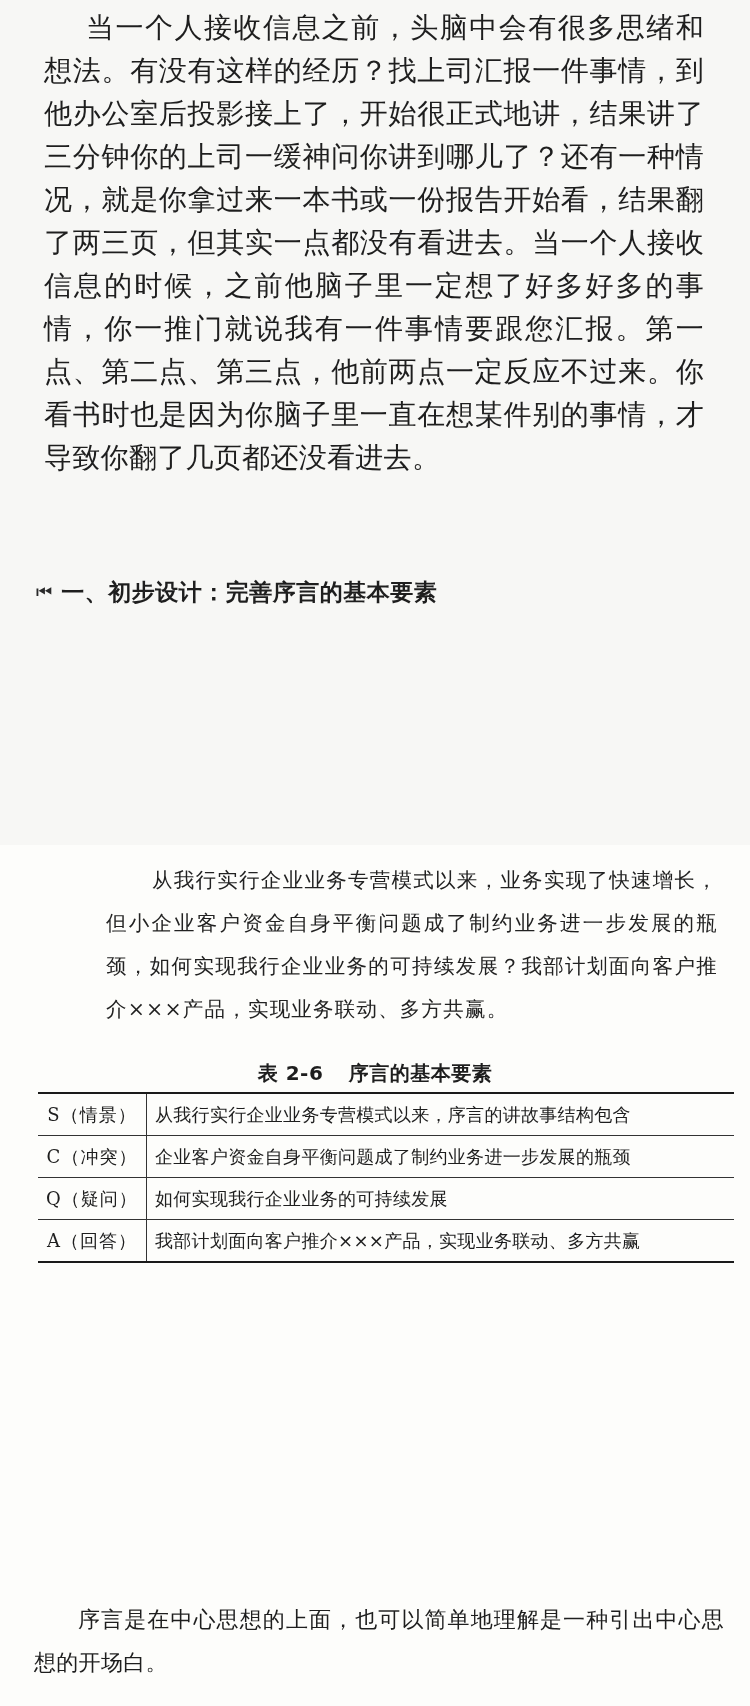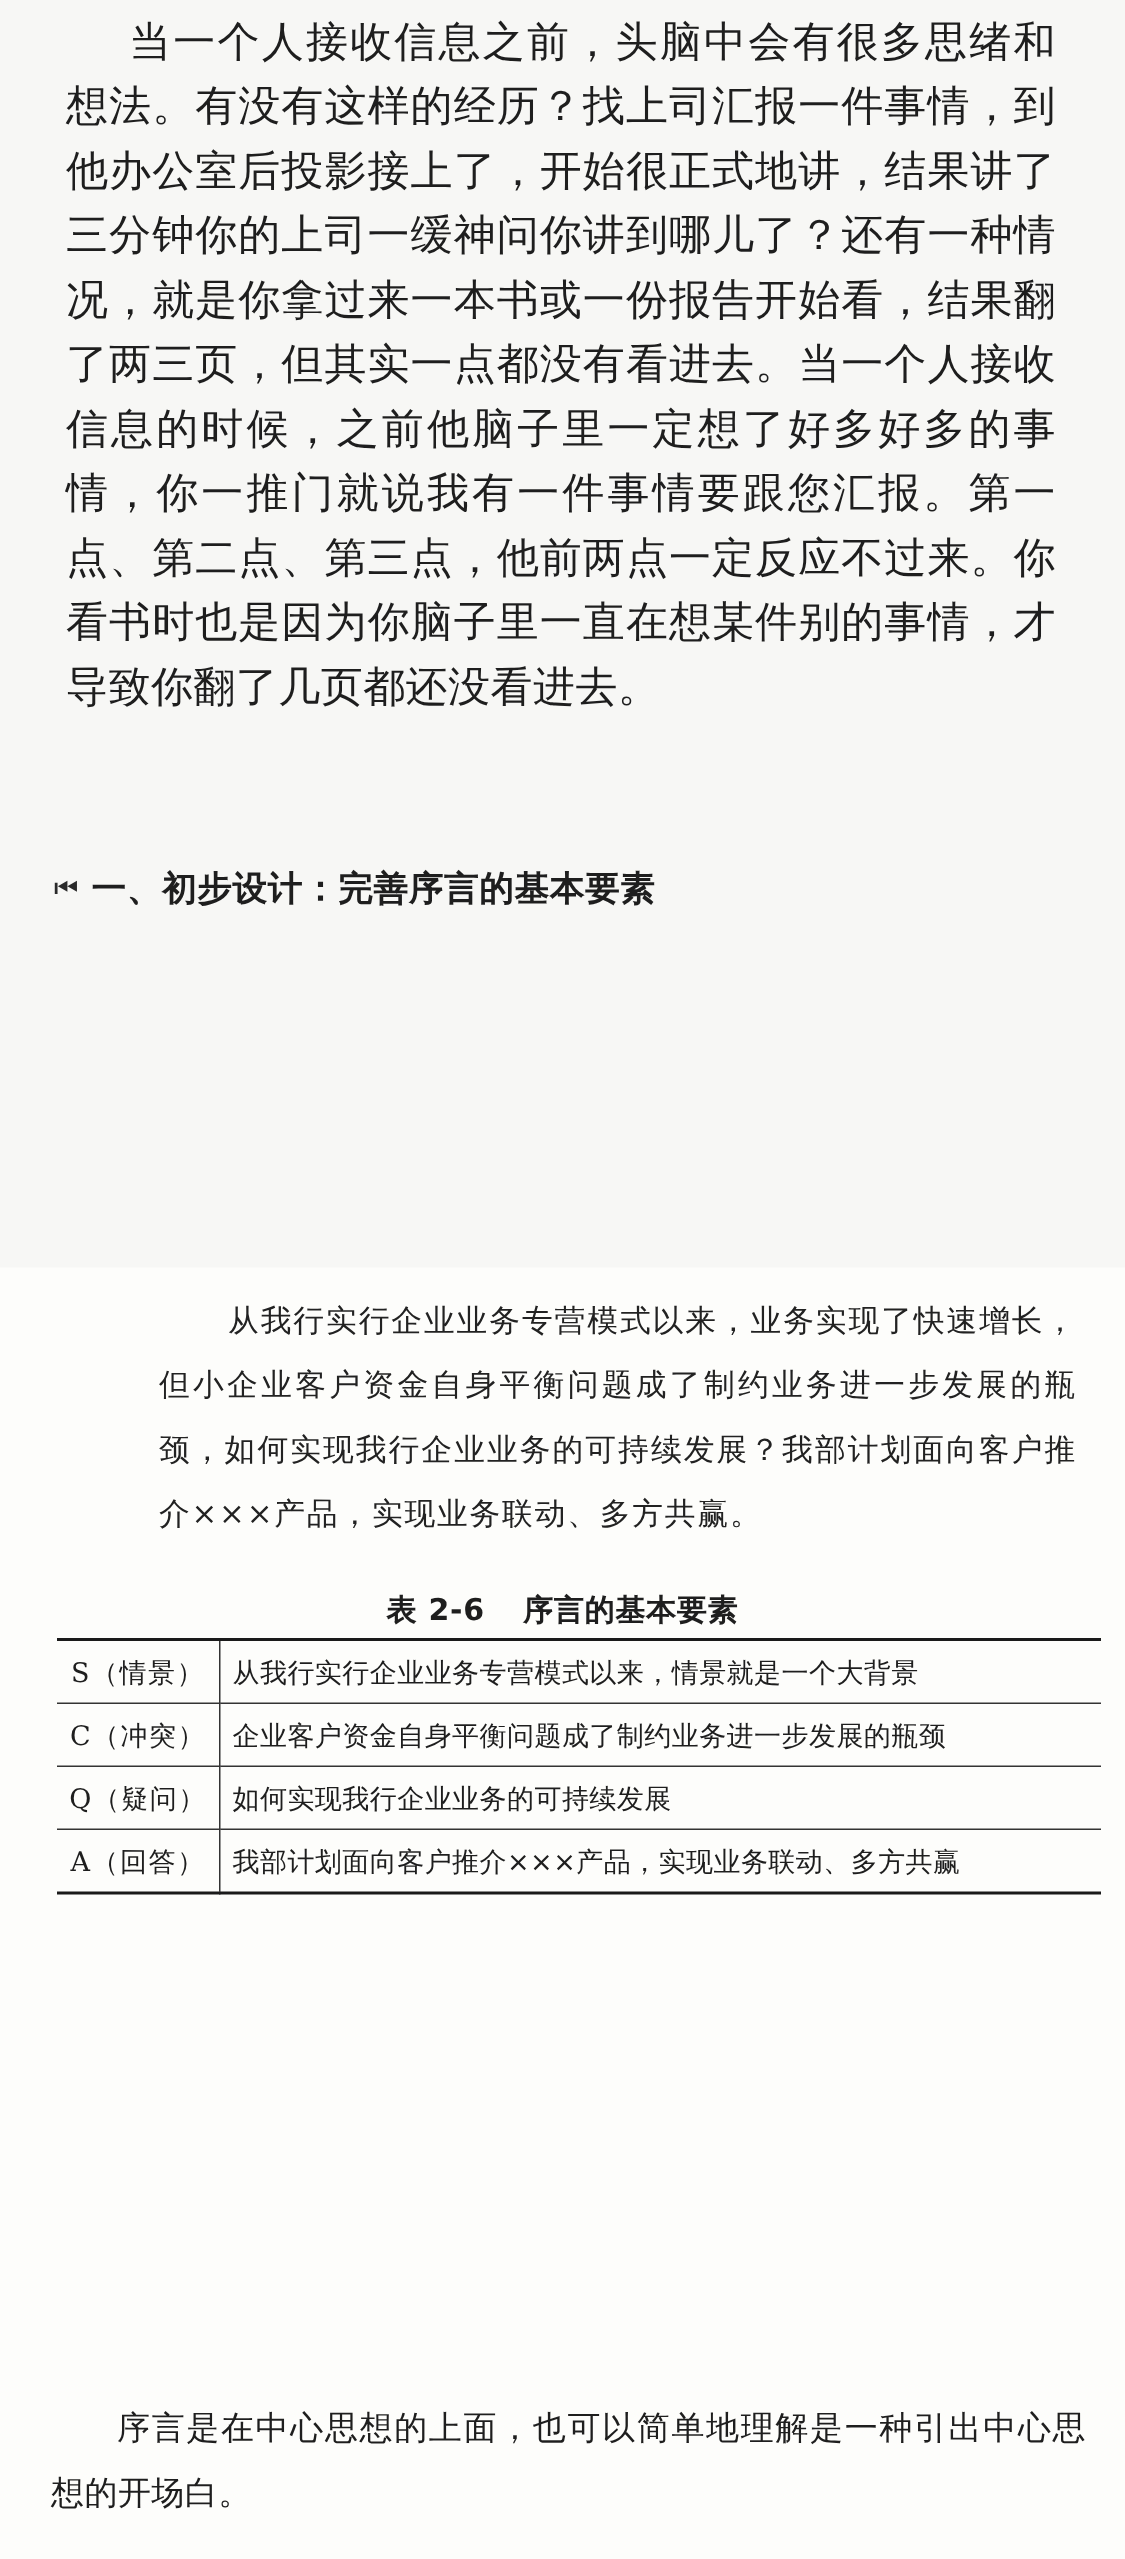--- a/index.html
+++ b/index.html
@@ -74,21 +74,21 @@
 
   <div class="caption">
     <span class="num">表 2-6</span>
     <span>序言的基本要素</span>
   </div>
 
   <table class="elements">
     <tbody>
       <tr>
         <td class="key">S（情景）</td>
-        <td class="val">从我行实行企业业务专营模式以来，情景就是一个大背景</td>
+        <td class="val">从我行实行企业业务专营模式以来，序言的讲故事结构包含</td>
       </tr>
       <tr>
         <td class="key">C（冲突）</td>
         <td class="val">企业客户资金自身平衡问题成了制约业务进一步发展的瓶颈</td>
       </tr>
       <tr>
         <td class="key">Q（疑问）</td>
         <td class="val">如何实现我行企业业务的可持续发展</td>
       </tr>
       <tr>

